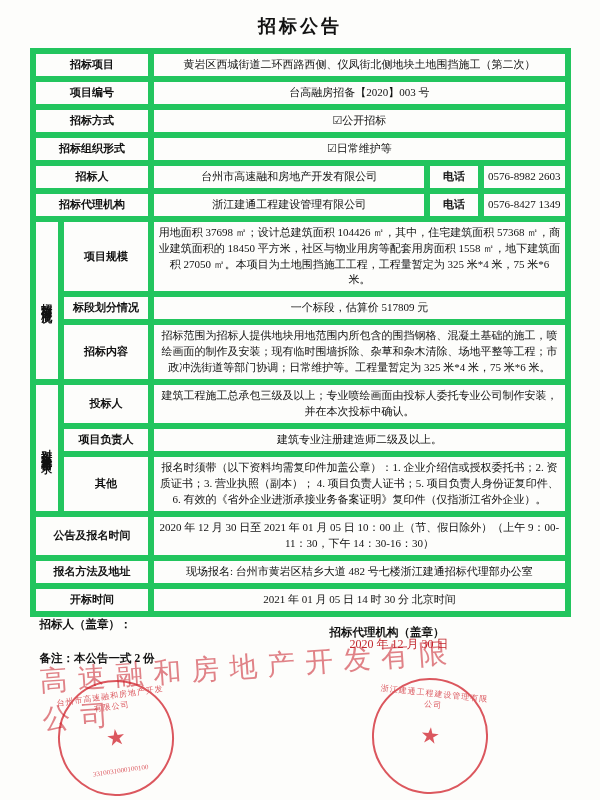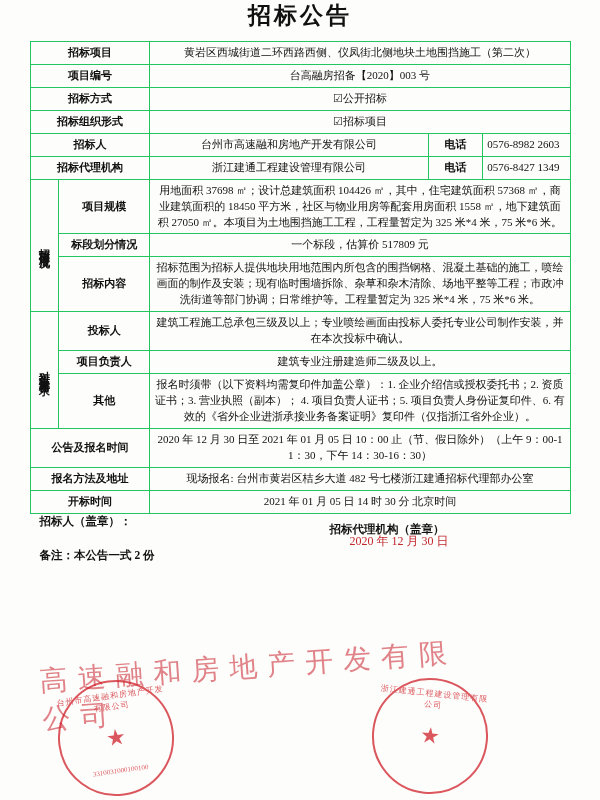--- a/index.html
+++ b/index.html
@@ -17,35 +17,35 @@
   }
   .page {
     position: relative;
     width: 600px;
     height: 800px;
     box-sizing: border-box;
     padding: 0;
   }
   .doc-title {
     text-align: center;
-    font-size: 23px;
+    font-size: 18px;
     font-weight: bold;
     letter-spacing: 3px;
-    padding-top: 0;
+    padding-top: 14px;
     padding-bottom: 10px;
     font-family: "DejaVu Sans", sans-serif;
   }
   table.main {
     border-collapse: collapse;
     width: 541px;
     margin: 0 auto;
     table-layout: fixed;
   }
   table.main td {
-    border: 1px solid #22c55e;
+    border: 6px solid #22c55e;
     padding: 3px 4px;
     font-size: 11px;
     line-height: 1.45;
     vertical-align: middle;
     word-break: break-all;
   }
   td.lbl {
     text-align: center;
     font-weight: bold;
     font-size: 11.5px;
@@ -200,21 +200,21 @@
       <td class="val-c" colspan="3">台高融房招备【2020】003 号</td>
     </tr>
 
     <tr>
       <td class="lbl" colspan="2">招标方式</td>
       <td class="val-c" colspan="3">☑公开招标</td>
     </tr>
 
     <tr>
       <td class="lbl" colspan="2">招标组织形式</td>
-      <td class="val-c" colspan="3">☑招标项目</td>
+      <td class="val-c" colspan="3">☑日常维护等</td>
     </tr>
 
     <tr>
       <td class="lbl" colspan="2">招标人</td>
       <td class="val-c">台州市高速融和房地产开发有限公司</td>
       <td class="lbl">电话</td>
       <td class="small-phone">0576-8982 2603</td>
     </tr>
 
     <tr>

